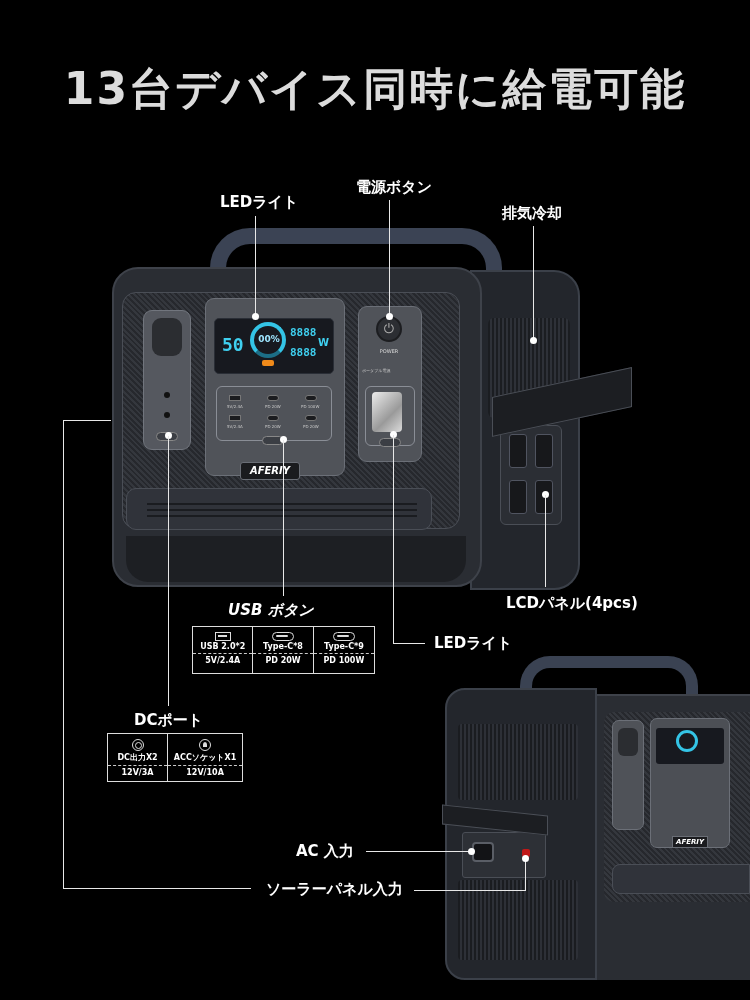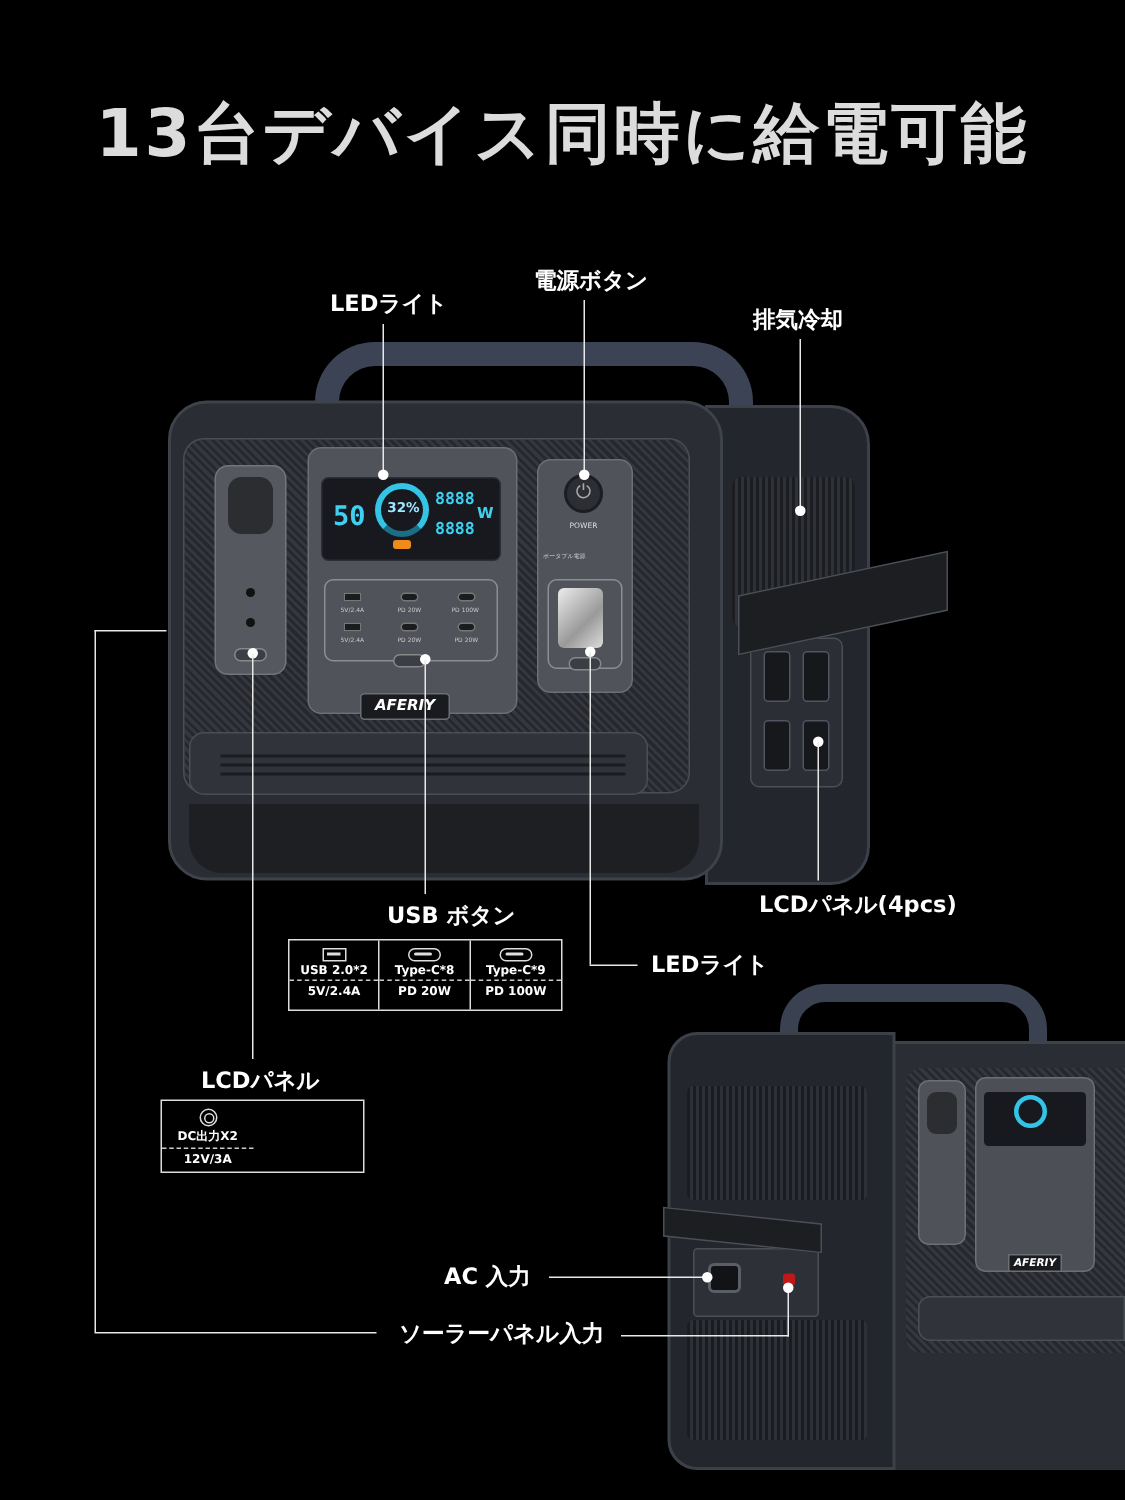--- a/index.html
+++ b/index.html
@@ -116,21 +116,21 @@
 <div class="abs dc-panel"></div>
 <div class="abs cig"></div>
 <div class="abs dc-hole" style="left:164px;top:392px;"></div>
 <div class="abs dc-hole" style="left:164px;top:412px;"></div>
 <div class="abs pill" style="left:156px;top:432px;"></div>
 
 <div class="abs center-panel"></div>
 <div class="abs lcd"></div>
 <div class="abs lcd-big">50</div>
 <div class="abs lcd-ring"></div>
-<div class="abs lcd-pct">32%</div>
+<div class="abs lcd-pct">00%</div>
 <div class="abs lcd-num" style="left:290px;top:326px;">8888</div>
 <div class="abs lcd-num" style="left:290px;top:346px;">8888</div>
 <div class="abs lcd-w">W</div>
 <div class="abs lcd-eco"></div>
 
 <div class="abs usb-box">
   <div class="abs usba" style="left:12px;top:8px;"></div>
   <div class="abs port-lbl" style="left:10px;top:17px;">5V/2.4A</div>
   <div class="abs usbc" style="left:50px;top:8px;"></div>
   <div class="abs port-lbl" style="left:48px;top:17px;">PD 20W</div>
@@ -172,30 +172,30 @@
 <div class="abs callout" style="left:502px;top:204px;">排気冷却</div>
 <div class="abs line" style="left:533px;top:226px;width:1px;height:114px;"></div>
 <div class="abs dot" style="left:530px;top:337px;"></div>
 
 <div class="abs dot" style="left:542px;top:491px;"></div>
 <div class="abs line" style="left:545px;top:495px;width:1px;height:92px;"></div>
 <div class="abs callout" style="left:506px;top:594px;">LCDパネル(4pcs)</div>
 
 <div class="abs dot" style="left:280px;top:436px;"></div>
 <div class="abs line" style="left:283px;top:440px;width:1px;height:156px;"></div>
-<div class="abs callout" style="left:258px;top:601px;">USB ボタン</div>
+<div class="abs callout" style="left:228px;top:601px;font-style:italic;">USB ボタン</div>
 
 <div class="abs dot" style="left:390px;top:431px;"></div>
 <div class="abs line" style="left:393px;top:435px;width:1px;height:208px;"></div>
 <div class="abs line" style="left:393px;top:643px;width:32px;height:1px;"></div>
 <div class="abs callout" style="left:434px;top:634px;">LEDライト</div>
 
 <div class="abs dot" style="left:165px;top:432px;"></div>
 <div class="abs line" style="left:168px;top:436px;width:1px;height:270px;"></div>
-<div class="abs callout" style="left:134px;top:711px;">LCDパネル</div>
+<div class="abs callout" style="left:134px;top:711px;">DCポート</div>
 
 <div class="abs line" style="left:63px;top:420px;width:48px;height:1px;"></div>
 <div class="abs line" style="left:63px;top:420px;width:1px;height:468px;"></div>
 <div class="abs line" style="left:63px;top:888px;width:188px;height:1px;"></div>
 
 <div class="abs spec" style="left:192px;top:626px;width:183px;height:48px;">
   <div class="cell" style="width:61px;">
     <div class="ico-usba"></div>
     <div class="name">USB 2.0*2</div>
     <div class="val">5V/2.4A</div>
@@ -210,20 +210,25 @@
     <div class="name">Type-C*9</div>
     <div class="val">PD 100W</div>
   </div>
 </div>
 
 <div class="abs spec" style="left:107px;top:733px;width:136px;height:49px;">
   <div class="cell" style="width:61px;">
     <div class="ico-dc"></div>
     <div class="name">DC出力X2</div>
     <div class="val">12V/3A</div>
+  </div>
+  <div class="cell" style="width:75px;">
+    <div class="ico-acc"></div>
+    <div class="name">ACCソケットX1</div>
+    <div class="val">12V/10A</div>
   </div>
 </div>
 
 <div class="abs r-handle"></div>
 <div class="abs r-front"></div>
 <div class="abs r-face"></div>
 <div class="abs r-dcpanel"></div>
 <div class="abs r-cig"></div>
 <div class="abs r-center"></div>
 <div class="abs r-lcd"></div>

